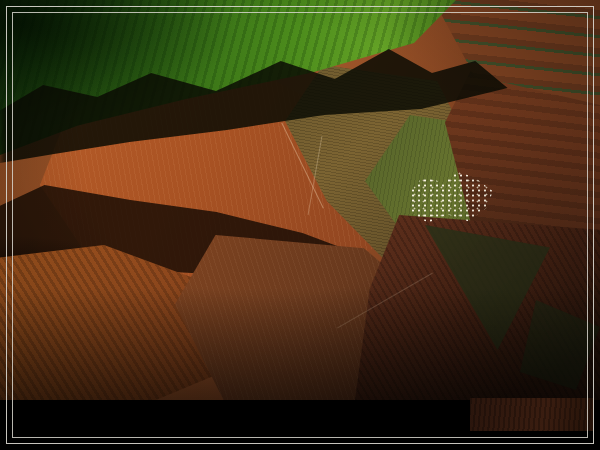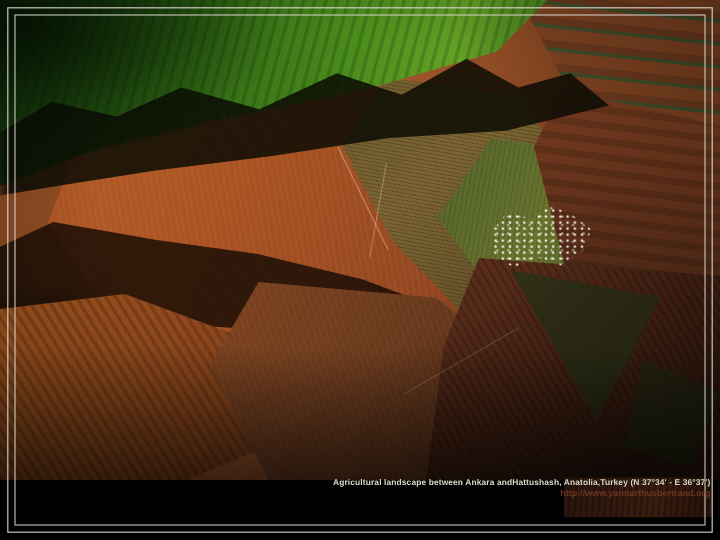--- a/index.html
+++ b/index.html
@@ -191,18 +191,14 @@
     <div class="furrow-line-3"></div>
     <div class="sheep-flock"></div>
     <div class="vignette"></div>
   </div>
 
   <div class="photo-ext"></div>
 
   <div class="frame-outer"></div>
   <div class="frame-inner"></div>
 
-  <div class="caption">
-    <span class="caption-line1">Agricultural landscape between Ankara andHattushash,  Anatolia,Turkey (N 37°34' - E 36°37')</span>
-    <span class="caption-line2">http://www.yannarthusbertrand.org</span>
-  </div>
 
 </div>
 
 </body></html>

